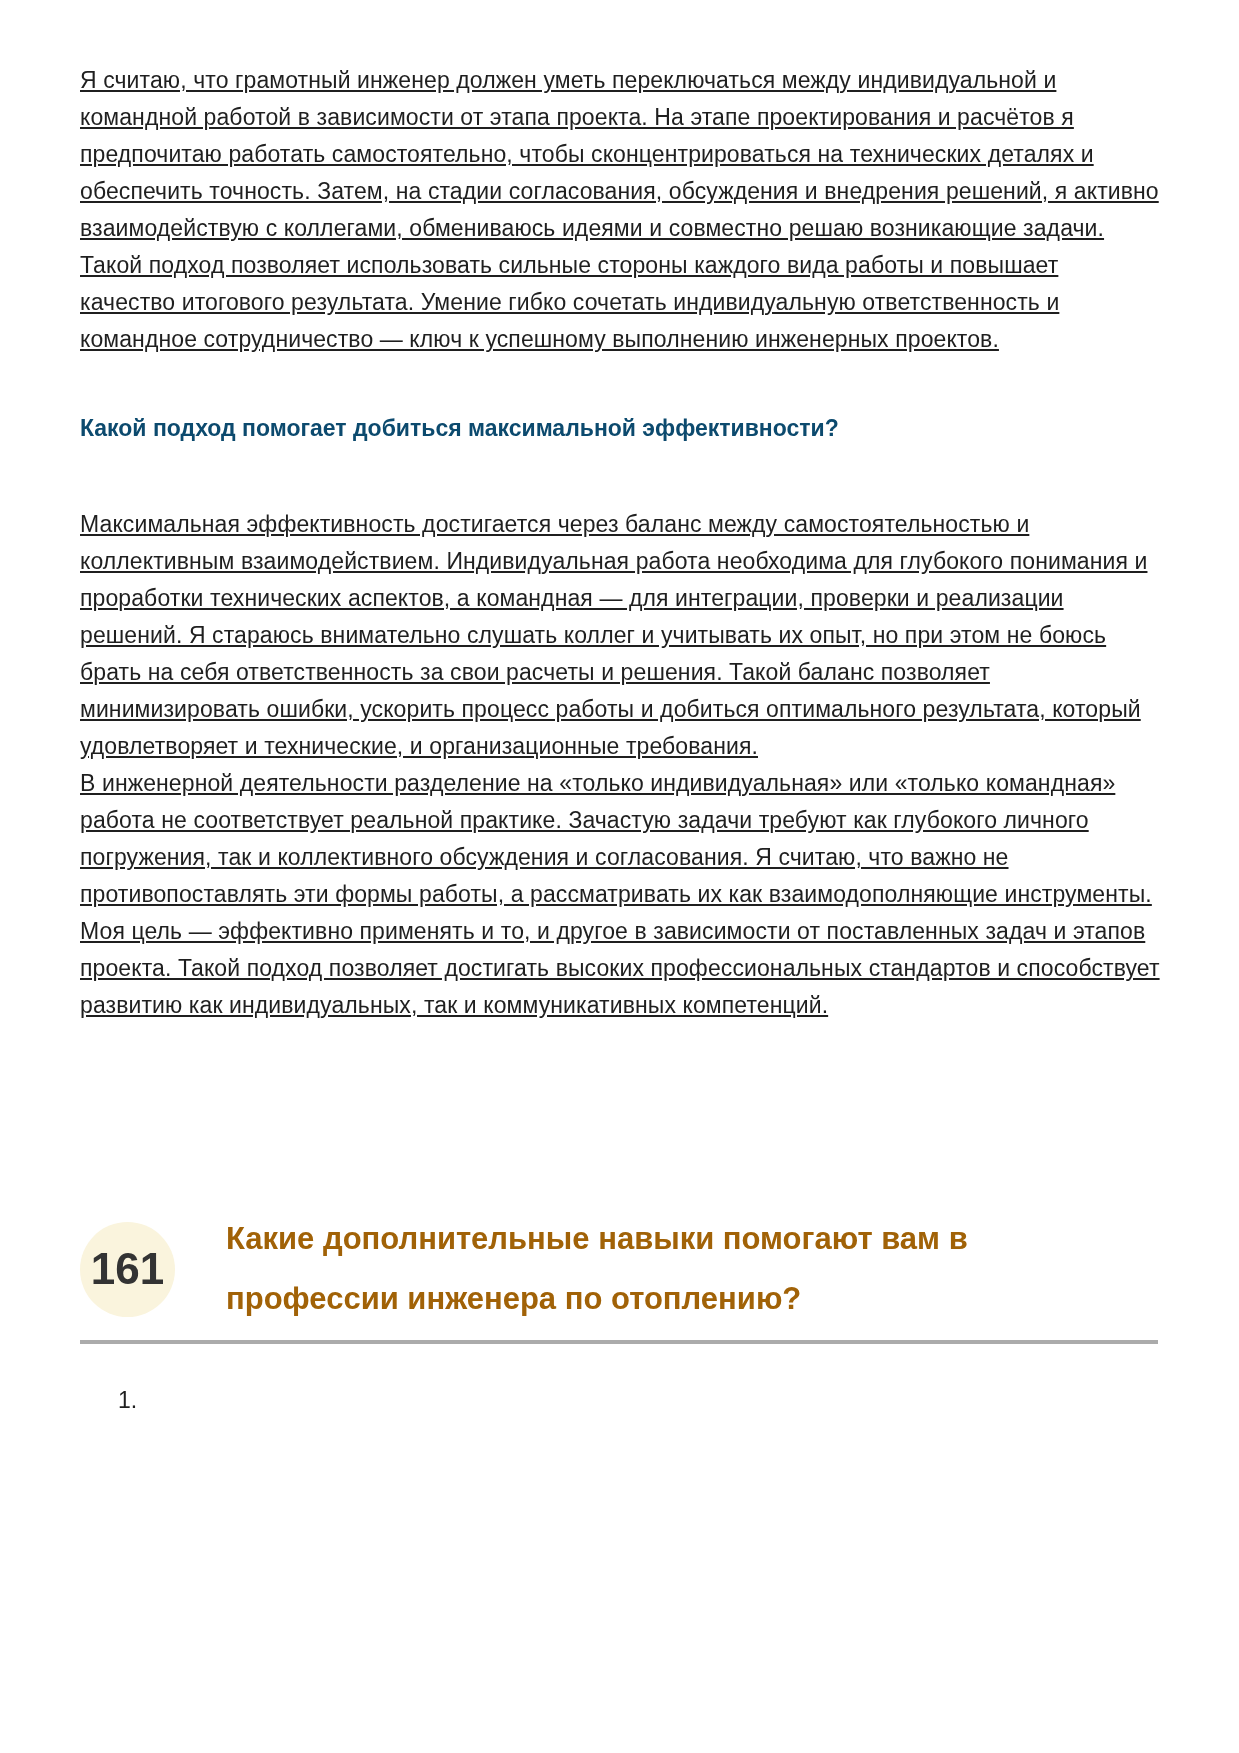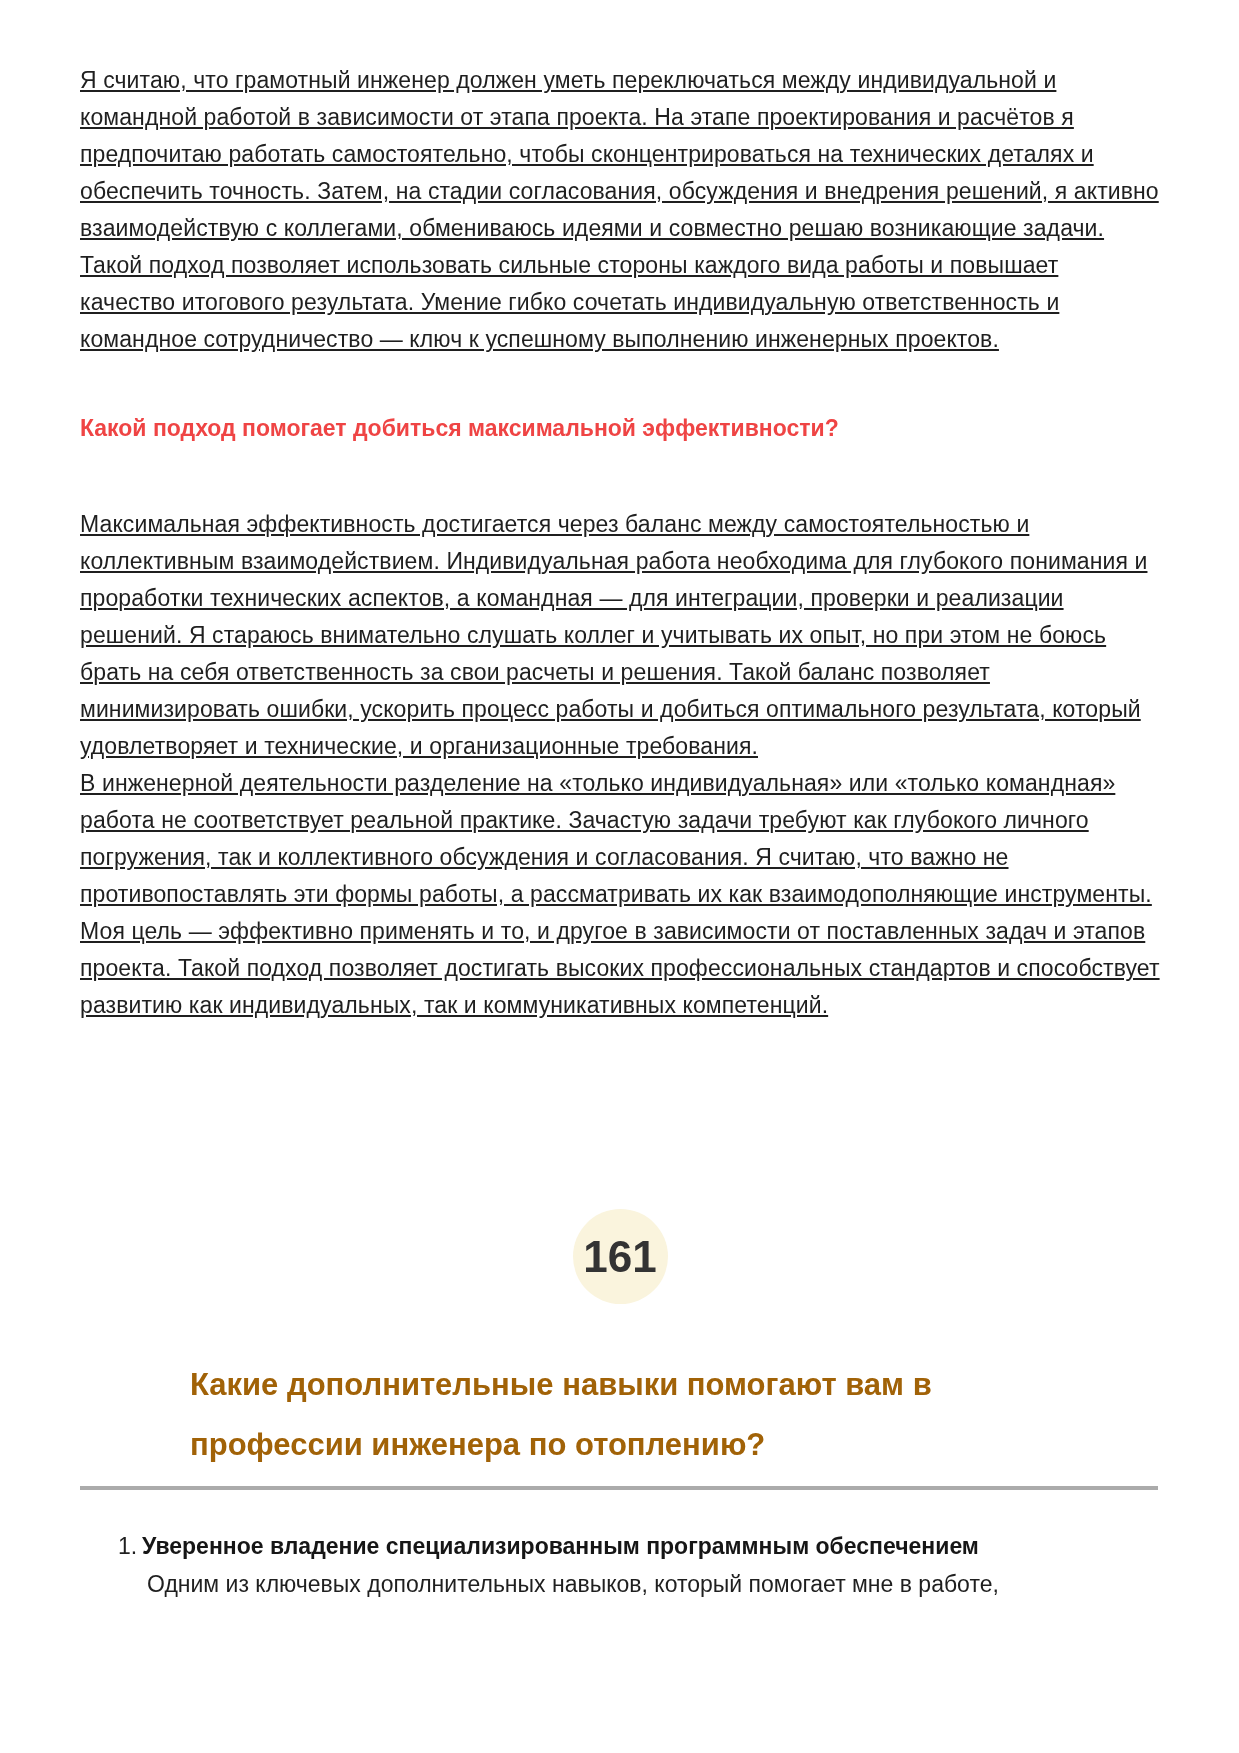--- a/index.html
+++ b/index.html
@@ -23,34 +23,33 @@
     line-height: 37px;
     margin: 0;
     letter-spacing: 0.1px;
     text-decoration: underline;
   }
   .sub-heading {
     font-size: 23px;
     line-height: 40px;
     font-weight: bold;
     margin: 0;
-    color: #ef4444;
+    color: #0c4a6e;
     max-width: 1010px;
   }
   #h1 { margin-top: 50px; }
   #p2 { margin-top: 58px; }
   #h2 { margin-top: 35px; }
   #p3 { }
 
   .question-block {
     margin-top: 185px;
     display: flex;
     align-items: center;
     gap: 51px;
-    flex-direction: column;
   }
   .question-number {
     flex: 0 0 95px;
     width: 95px;
     height: 95px;
     border-radius: 50%;
     background: #faf4dd;
     color: #333333;
     font-size: 44px;
     font-weight: bold;
@@ -108,19 +107,15 @@
 
   <div class="question-block">
     <div class="question-number">161</div>
     <div class="question-title">Какие дополнительные навыки помогают вам в профессии инженера по отоплению?</div>
   </div>
 
   <div class="divider"></div>
 
   <div class="answer-item">
     <div class="answer-index">1.</div>
-    <div>
-      <div class="answer-title">Уверенное владение специализированным программным обеспечением</div>
-      <div class="answer-body">Одним из ключевых дополнительных навыков, который помогает мне в работе,</div>
-    </div>
   </div>
 
 </div>
 
 </body></html>

